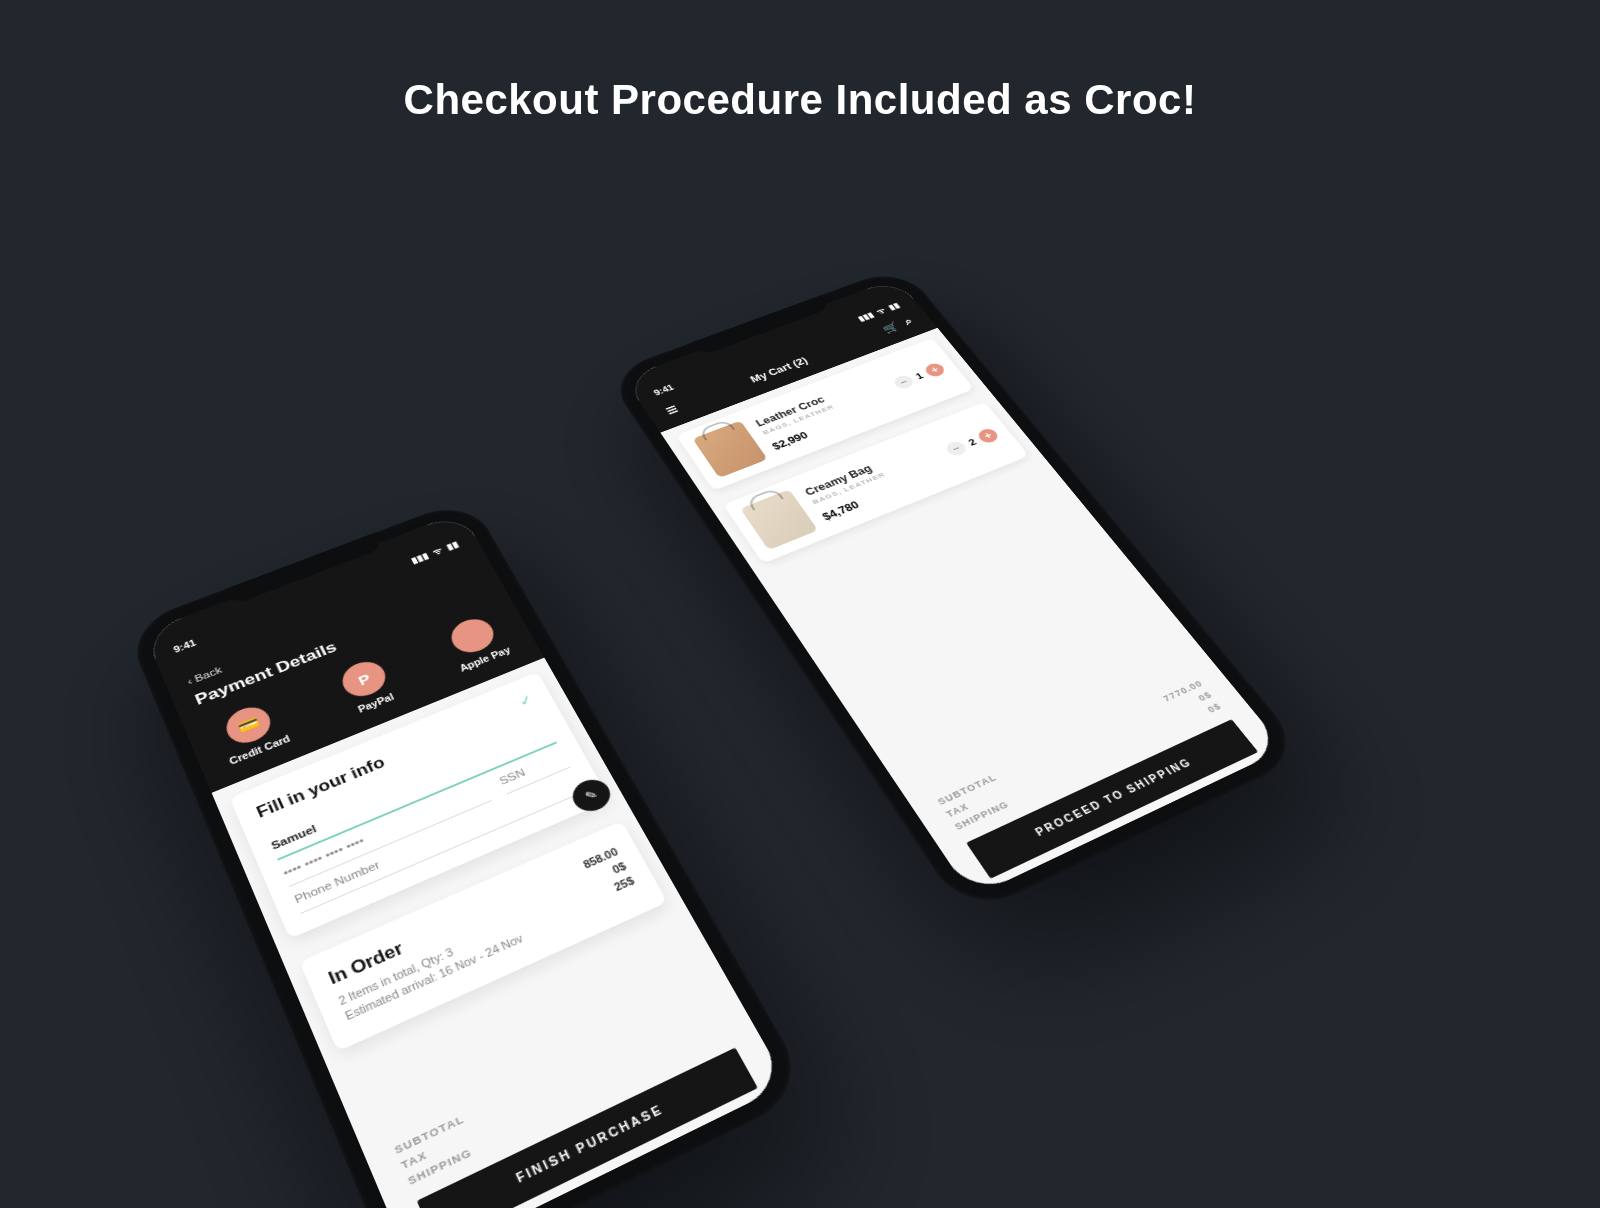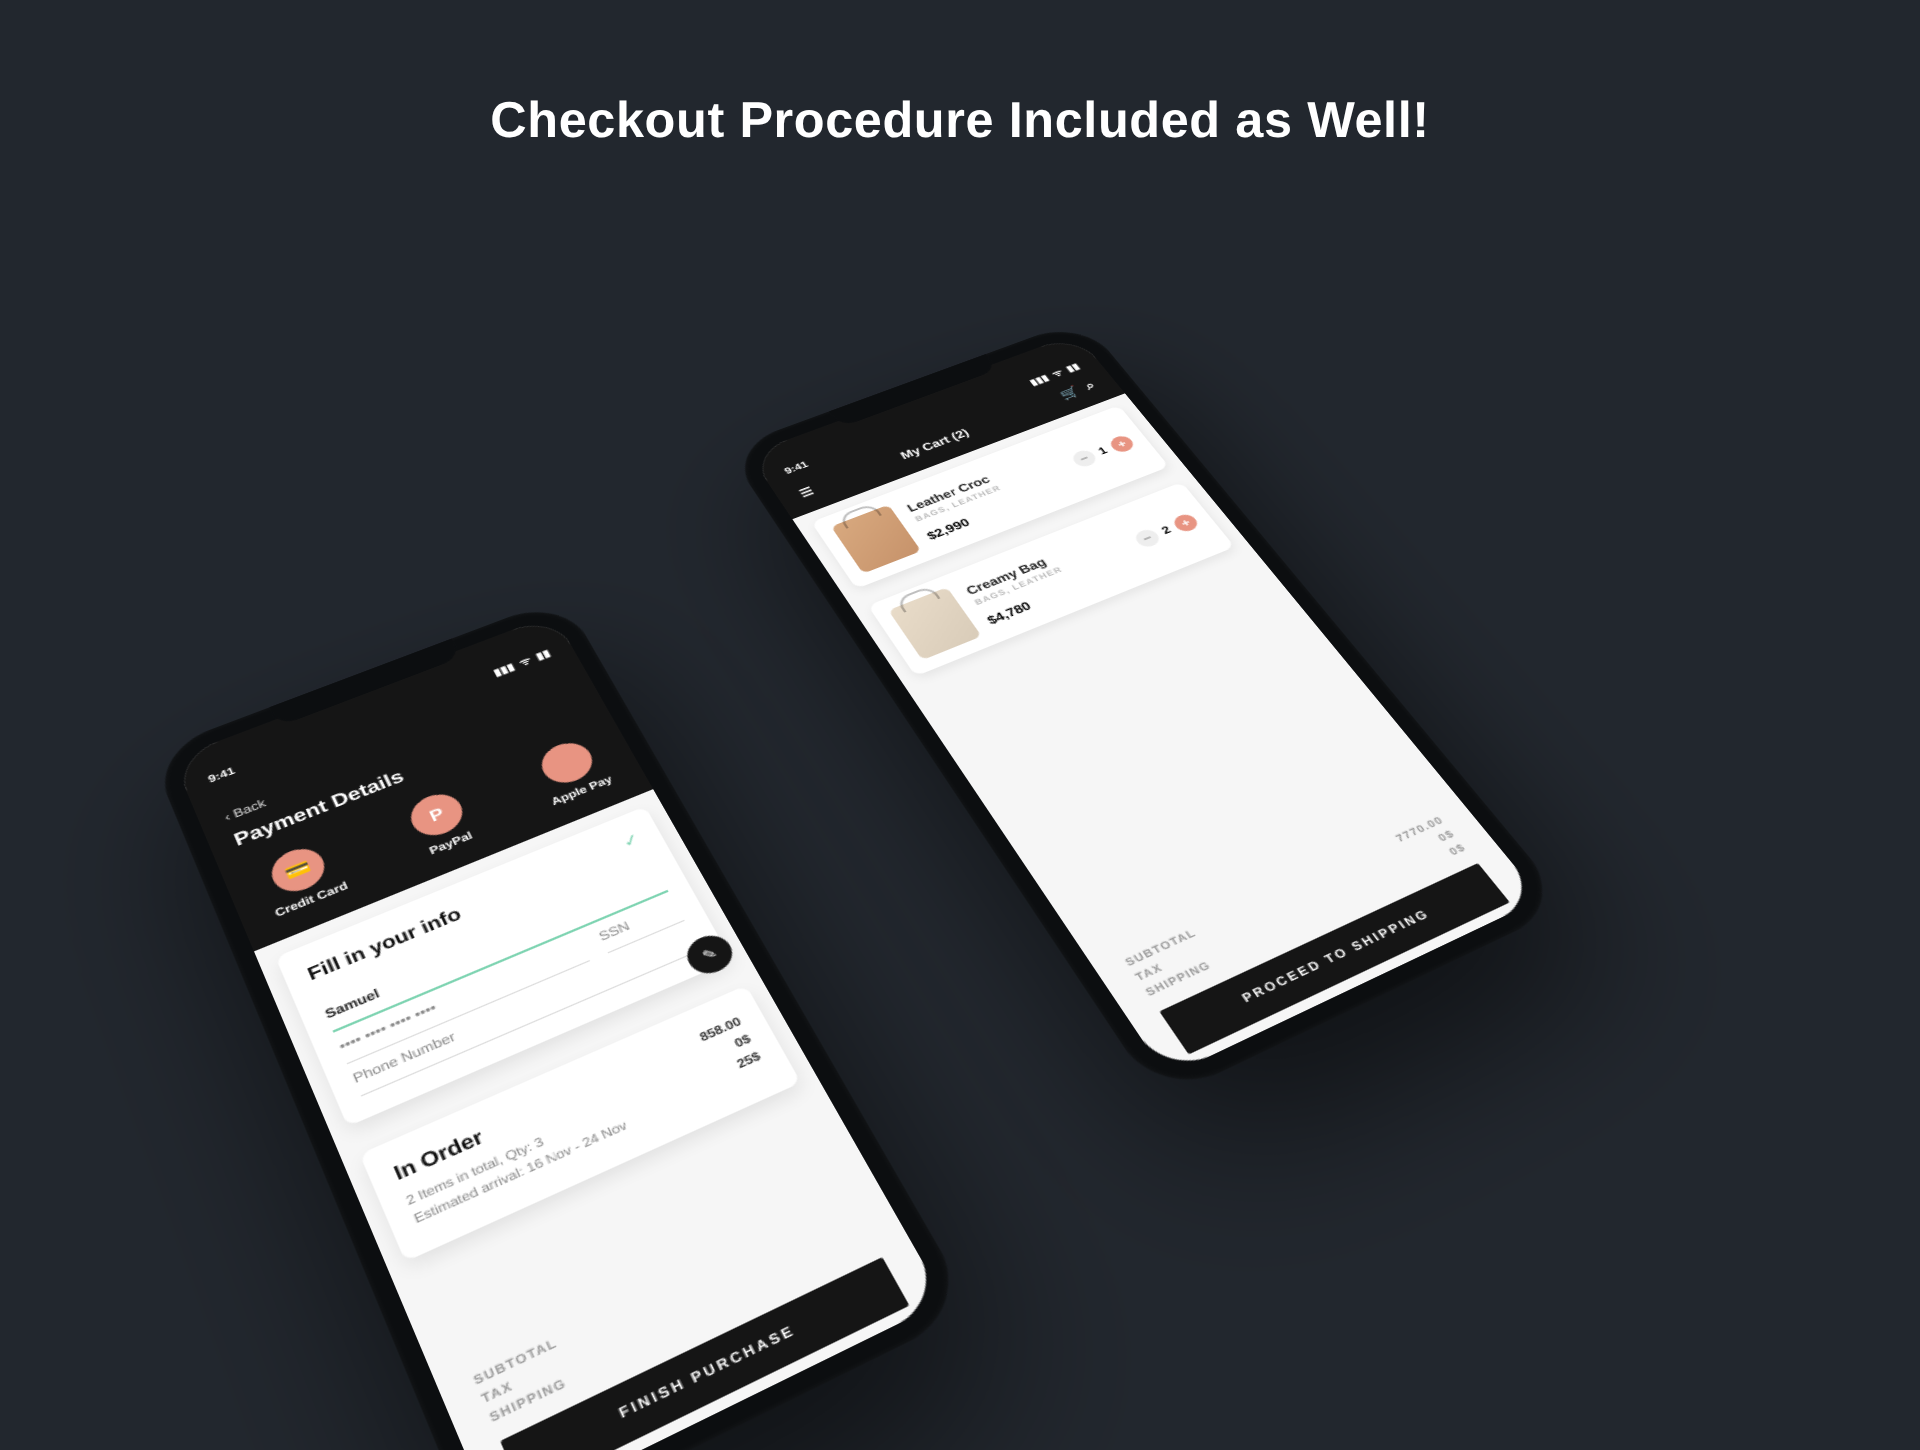--- a/index.html
+++ b/index.html
@@ -56,21 +56,21 @@
 .item .info .n{font-size:12px;font-weight:800;color:#222}
 .item .info .cat{font-size:8px;letter-spacing:1px;color:#bbb;font-weight:700;margin-top:2px}
 .item .info .pr{font-size:12px;font-weight:800;margin-top:10px}
 .item .qty{display:flex;align-items:center;gap:6px;font-size:11px;font-weight:800}
 .item .qty .b{width:18px;height:18px;border-radius:50%;background:#eee;display:flex;align-items:center;justify-content:center;color:#999;font-size:12px}
 .item .qty .b.plus{background:#e89482;color:#fff}
 </style>
 </head>
 <body>
 
-<div class="headline">Checkout Procedure Included as Well!</div>
+<div class="headline">Checkout Procedure Included as Croc!</div>
 
 <div class="stage">
 
   <div class="phone phone-left">
     <div class="notch"></div>
     <div class="screen">
       <div class="hdr">
         <div class="status">
           <span>9:41</span>
           <span class="icons"><span>▮▮▮</span><span>ᯤ</span><span>▮▮</span></span>

